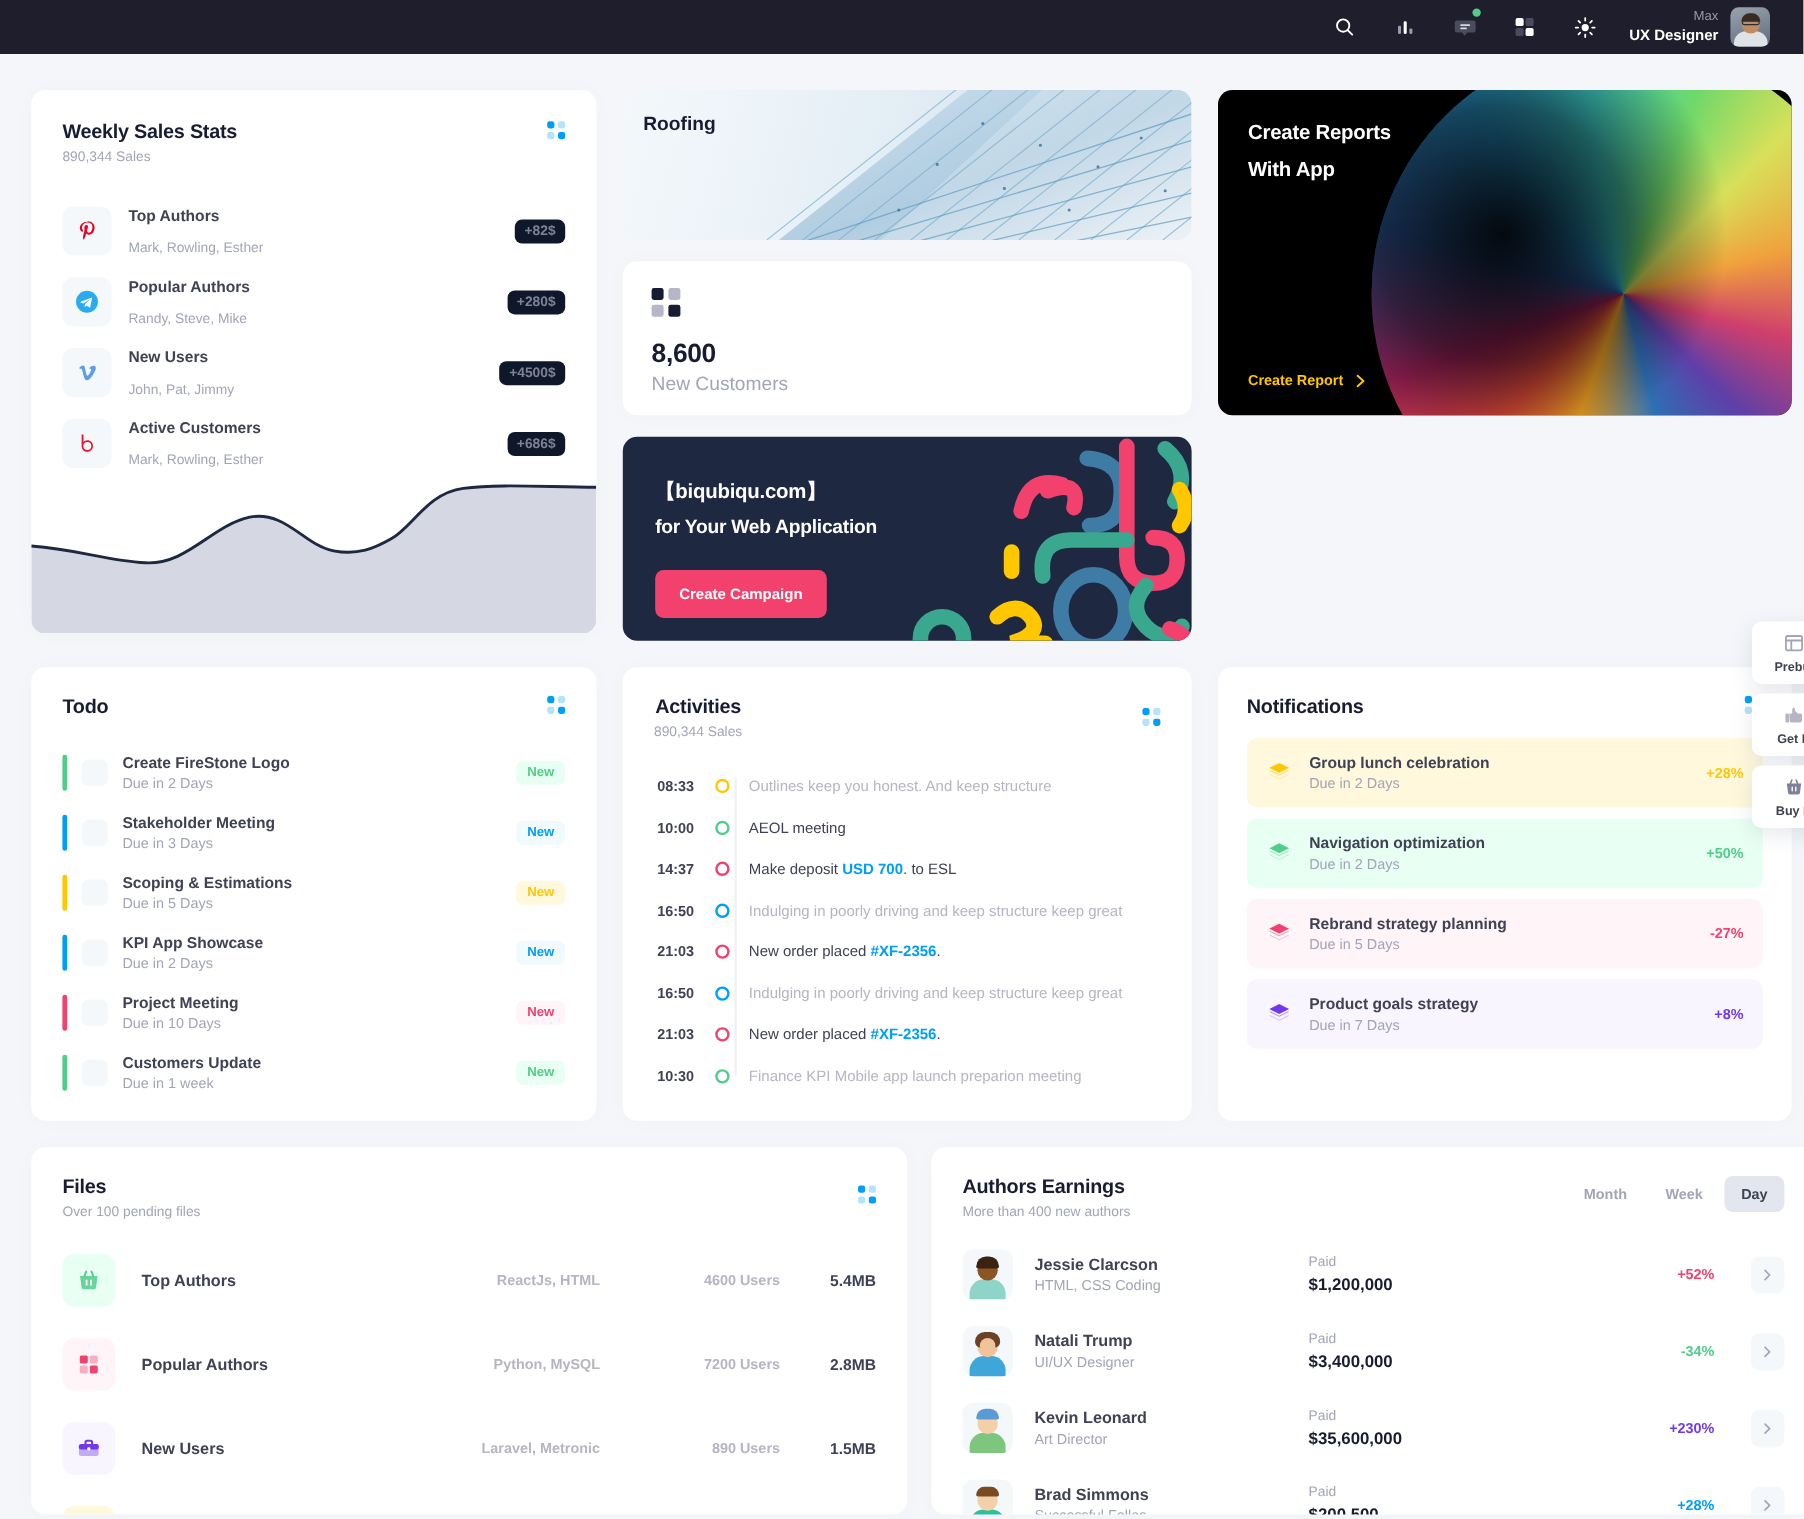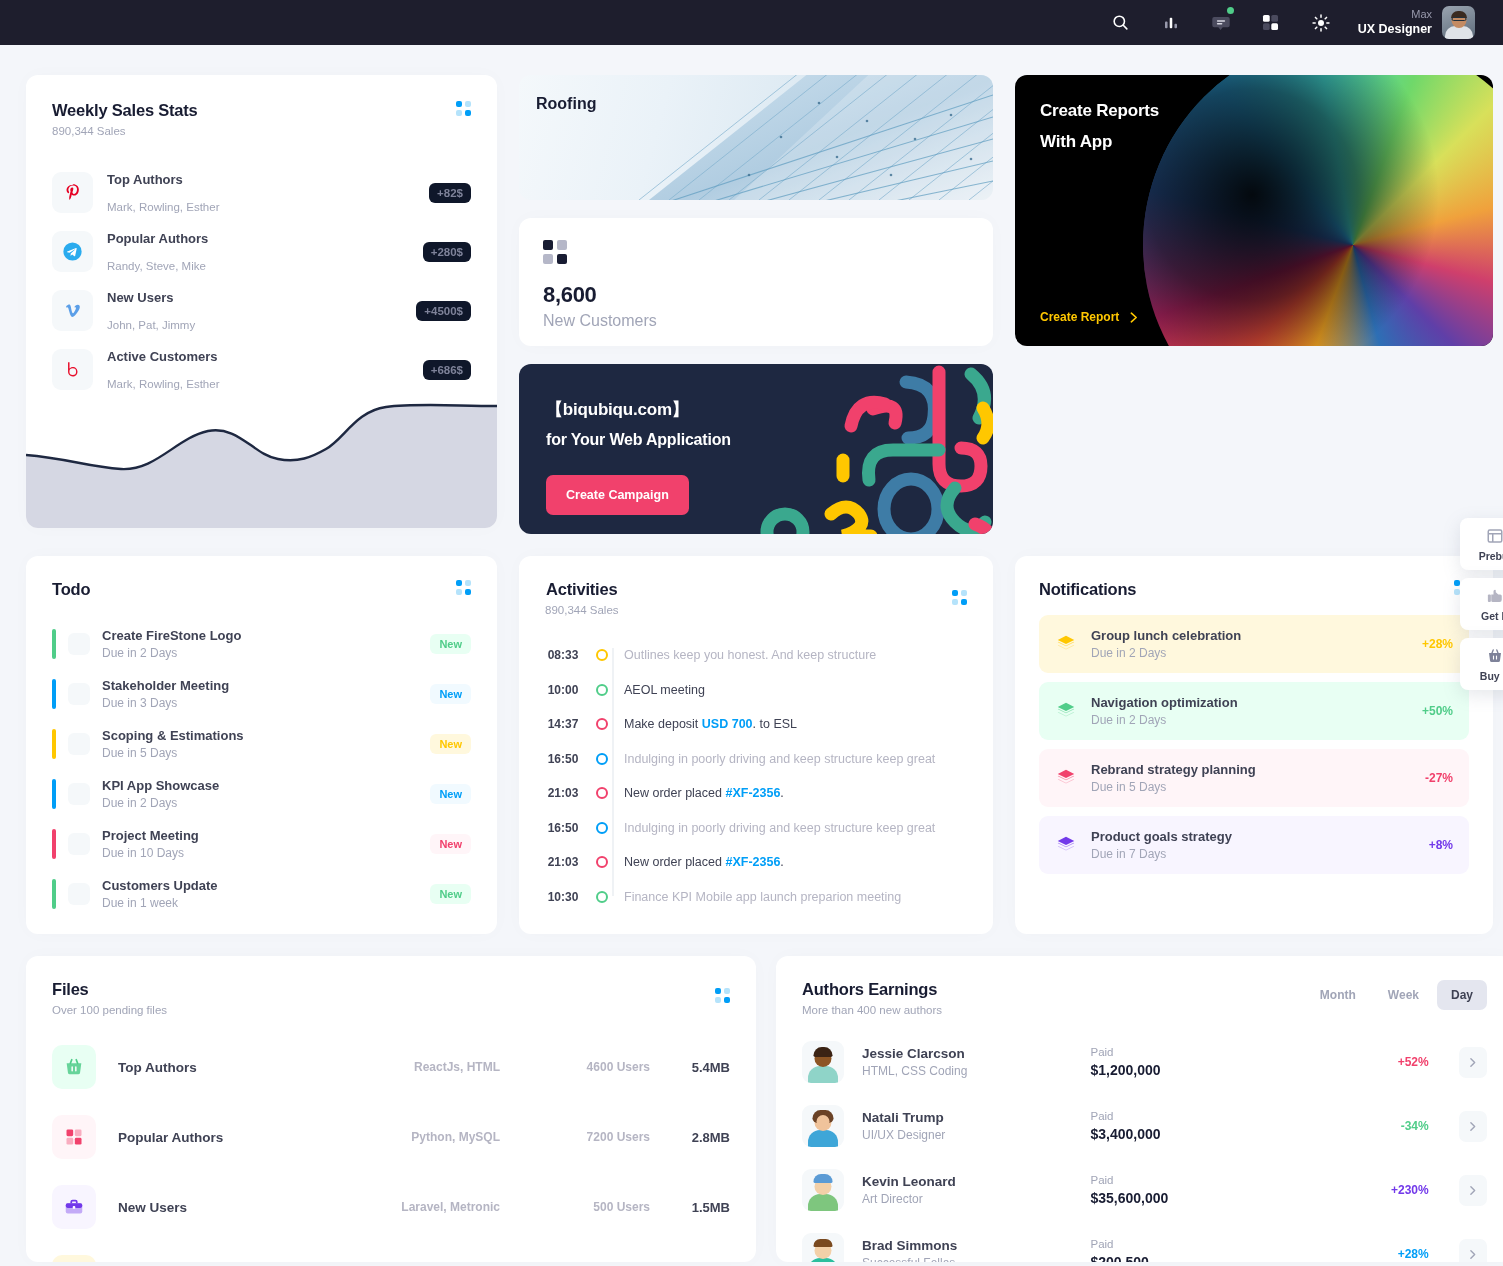--- a/index.html
+++ b/index.html
@@ -724,21 +724,21 @@
           <div class="f-ico" style="background:#f8f5ff">
             <svg width="22" height="22" viewBox="0 0 24 24">
               <rect x="3" y="8" width="18" height="11" rx="2.2" fill="#7239ea" opacity=".4"></rect>
               <path d="M9 8V6.4A1.4 1.4 0 0110.4 5h3.2A1.4 1.4 0 0115 6.4V8" fill="none" stroke="#7239ea" stroke-width="1.9"></path>
               <rect x="3" y="8" width="18" height="5" rx="2" fill="#7239ea"></rect>
               <rect x="10.6" y="11" width="2.8" height="3" rx="1" fill="#ffffff"></rect>
             </svg>
           </div>
           <div class="f-name">New Users</div>
           <div class="f-tech">Laravel, Metronic</div>
-          <div class="f-users">500 Users</div>
+          <div class="f-users">890 Users</div>
           <div class="f-size">1.5MB</div>
         </div>
 
         <div class="f-row">
           <div class="f-ico" style="background:#fff8dd">
             
           </div>
 
         </div>
 

